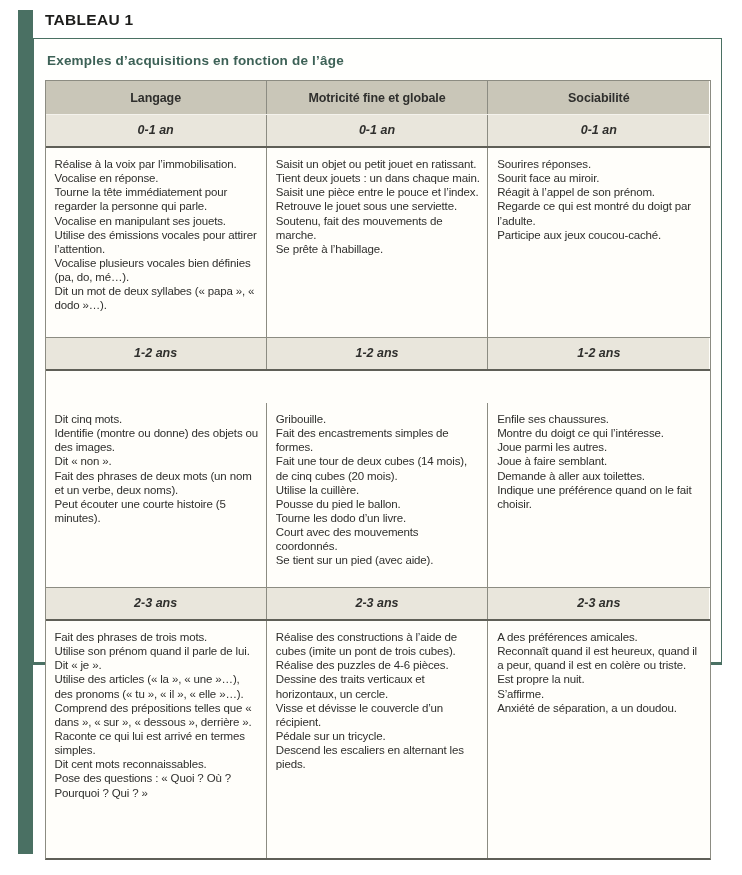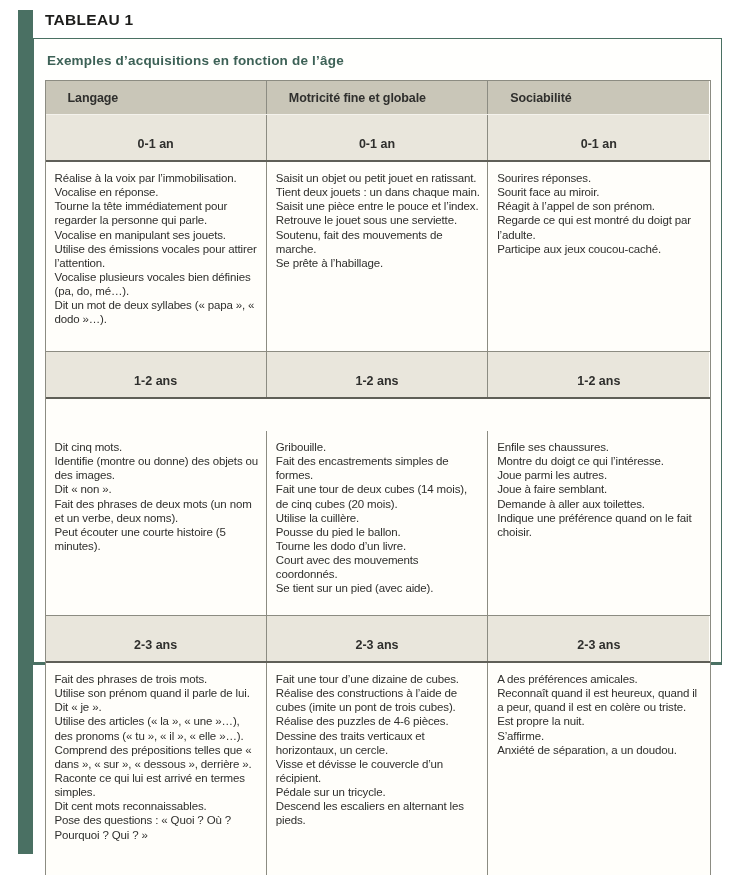--- a/index.html
+++ b/index.html
@@ -62,32 +62,33 @@
     grid-template-columns:1fr 1fr 1fr;
   }
   .row > *{
     border-right:1.5px solid var(--border-gray);
   }
   .row > *:last-child{border-right:none;}
   .hdr-cell{
     background:var(--header-bg);
     font-weight:bold;
     font-size:12.5px;
-    text-align:left;
+    text-align:center;
     padding:10px 22px 9px;
     letter-spacing:-0.1px;
   }
   .band-row{border-top:1px solid #f4f2ec;border-bottom:2px solid var(--border-dark);}
   .band-row.mid{border-top:1.5px solid var(--border-gray);}
   .band-cell{
     background:var(--band-bg);
     font-weight:bold;
     font-size:12.5px;
     text-align:center;
-    padding:22px 4px 9px;
+    padding:8px 4px 9px;
+    font-style:italic;
   }
   .content-cell{
     background:var(--cell-bg);
     padding:9px 6px 8px 9px;
     font-size:11.5px;
     line-height:1.23;
     letter-spacing:-0.15px;
   }
   .content-row.s0 .content-cell{min-height:189px;}
   .content-row.s1 .content-cell{min-height:184px;margin-top:32px;}
@@ -185,21 +186,20 @@
             <div class="item">Fait des phrases de trois mots.</div>
             <div class="item">Utilise son prénom quand il parle de lui.</div>
             <div class="item">Dit « je ».</div>
             <div class="item">Utilise des articles (« la », « une »…), des pronoms (« tu », « il », « elle »…).</div>
             <div class="item">Comprend des prépositions telles que « dans », « sur », « dessous », derrière ».</div>
             <div class="item">Raconte ce qui lui est arrivé en termes simples.</div>
             <div class="item">Dit cent mots reconnaissables.</div>
             <div class="item">Pose des questions : « Quoi ? Où ? Pourquoi ? Qui ? »</div>
           </div>
           <div class="content-cell">
-            <div class="item">Fait une tour d’une dizaine de cubes.</div>
             <div class="item">Réalise des constructions à l’aide de cubes (imite un pont de trois cubes).</div>
             <div class="item">Réalise des puzzles de 4-6 pièces.</div>
             <div class="item">Dessine des traits verticaux et horizontaux, un cercle.</div>
             <div class="item">Visse et dévisse le couvercle d’un récipient.</div>
             <div class="item">Pédale sur un tricycle.</div>
             <div class="item">Descend les escaliers en alternant les pieds.</div>
           </div>
           <div class="content-cell">
             <div class="item">A des préférences amicales.</div>
             <div class="item">Reconnaît quand il est heureux, quand il a peur, quand il est en colère ou triste.</div>

